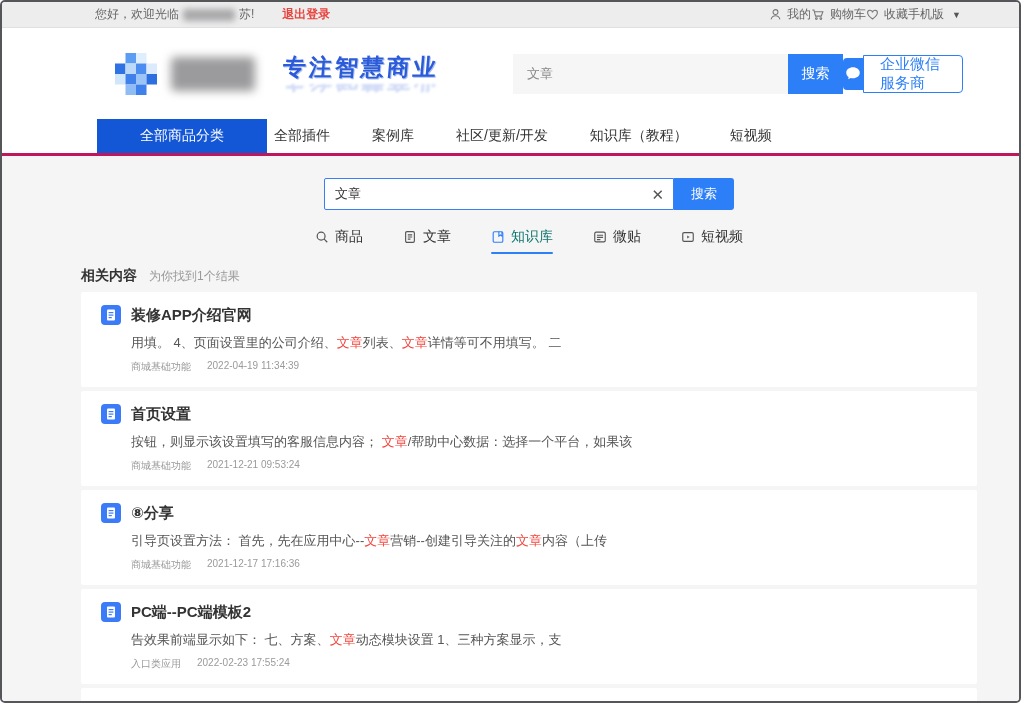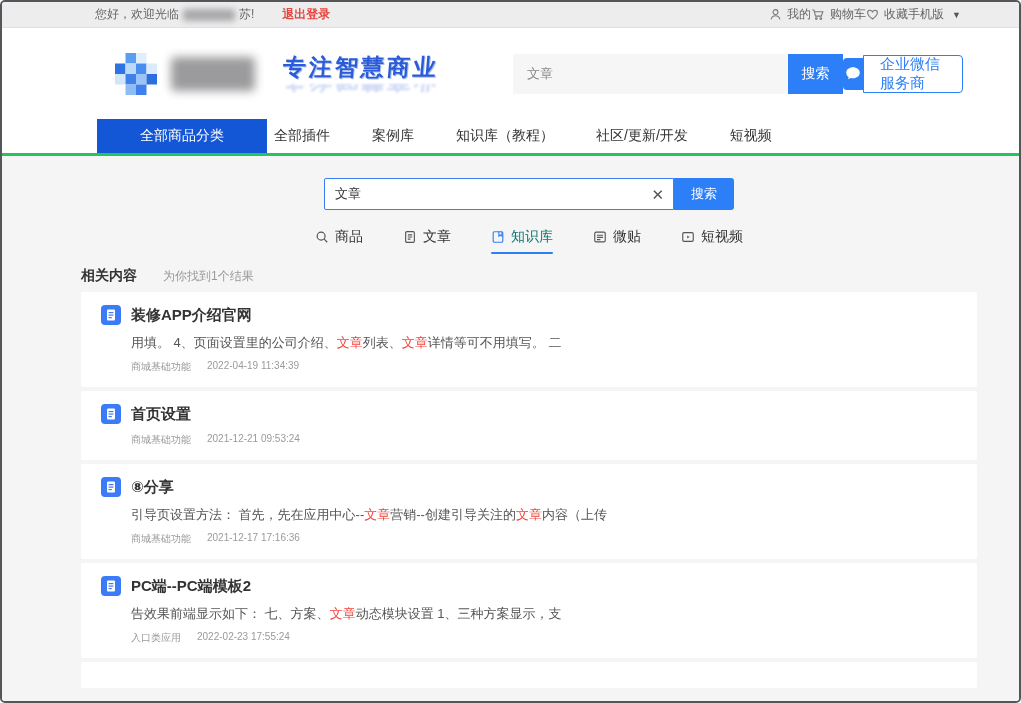--- a/index.html
+++ b/index.html
@@ -37,21 +37,21 @@
                          font-family:"Liberation Sans","DejaVu Sans",sans-serif; }
   .header-search-btn { width:55px; height:40px; background:#2d7ff7; color:#fff; border:none;
                        font-size:14px; cursor:pointer; font-family:inherit; }
   .wechat-btn { margin-left:auto; display:flex; align-items:center; height:32px; cursor:pointer; }
   .wechat-icon { width:32px; height:32px; background:#2d7ff7; border-radius:4px 0 0 4px;
                  display:flex; align-items:center; justify-content:center; }
   .wechat-label { height:38px; border:1px solid #2d7ff7; border-radius:0 4px 4px 0;
                   display:flex; align-items:center; padding:0 16px; color:#2d7ff7; font-size:15px; background:#fff; }
 
   
-  .nav { height:37px; flex:0 0 37px; background:#fff; border-bottom:3px solid #22c55e;
+  .nav { height:37px; flex:0 0 37px; background:#fff; border-bottom:3px solid #be185d;
          display:flex; align-items:stretch; padding-left:95px; }
   .nav-item { font-size:14px; color:#333; display:flex; align-items:center; margin-right:42px;
               cursor:pointer; white-space:nowrap; }
   .nav-item.active { background:#1356d6; color:#fff; width:170px; justify-content:center;
                      margin-right:7px; font-size:14px; }
 
   
   .main { flex:1 1 auto; background:#f5f5f6; overflow:hidden; }
   .content { width:896px; margin:0 0 0 79px; }
 
@@ -67,21 +67,21 @@
 
   .tabs { display:flex; justify-content:center; gap:40px; margin-top:18px; }
   .tab { position:relative; display:flex; align-items:center; gap:6px; font-size:14px; color:#333;
          padding-bottom:8px; cursor:pointer; }
   .tab svg { stroke:#555; }
   .tab.active { color:#0f766e; }
   .tab.active svg { stroke:#2d7ff7; }
   .tab.active::after { content:""; position:absolute; left:0; right:0; bottom:0; height:2px;
                        background:#2d7ff7; border-radius:1px; }
 
-  .results-header { margin-top:13px; display:flex; align-items:baseline; gap:26px; }
+  .results-header { margin-top:13px; display:flex; align-items:baseline; gap:12px; }
   .results-title { font-size:14px; font-weight:bold; color:#333; }
   .results-count { font-size:12px; color:#999; }
 
   .results { margin-top:7px; }
   .card { background:#fff; border-radius:2px; padding:13px 20px 13px 20px; margin-bottom:4px; }
   .card-title-row { display:flex; align-items:center; gap:10px; height:20px; }
   .card-title { font-size:15px; font-weight:bold; color:#333; cursor:pointer; }
   .card-desc { margin:9px 0 0 30px; font-size:13px; color:#555; line-height:17px; white-space:nowrap;
                overflow:hidden; }
   .card-desc .hl { color:#f2453d; }
@@ -178,24 +178,24 @@
   <span class="nav-item active">
         <span>全部商品分类</span>
       </span>
       <span class="nav-item">
         <span>全部插件</span>
       </span>
       <span class="nav-item">
         <span>案例库</span>
       </span>
       <span class="nav-item">
+        <span>社区/更新/开发</span>
+      </span>
+      <span class="nav-item">
         <span>知识库（教程）</span>
-      </span>
-      <span class="nav-item">
-        <span>社区/更新/开发</span>
       </span>
       <span class="nav-item">
         <span>短视频</span>
       </span>
     </div>
 
   <div class="main">
     <div class="content">
 
       <div class="search-row">
@@ -287,20 +287,21 @@
                 <svg width="20" height="20" viewBox="0 0 20 20">
                   <rect width="20" height="20" rx="4" fill="#3b7bf8"></rect>
                   <rect x="6" y="4.5" width="8" height="11" rx="1" fill="#fff"></rect>
                   <rect x="7.6" y="7" width="4.8" height="1.2" fill="#3b7bf8"></rect>
                   <rect x="7.6" y="9.5" width="4.8" height="1.2" fill="#3b7bf8"></rect>
                   <rect x="7.6" y="12" width="3.2" height="1.2" fill="#3b7bf8"></rect>
                 </svg>
               </span>
               <span class="card-title">首页设置</span>
             </div>
+            <div class="card-desc"><span>按钮，则显示该设置填写的客服信息内容； </span><span class="hl">文章</span><span>/帮助中心数据：选择一个平台，如果该</span></div>
             <div class="card-meta">
               <span>商城基础功能</span>
               <span>2021-12-21 09:53:24</span>
             </div>
           </div>
           <div class="card">
             <div class="card-title-row">
               <span class="doc-icon">
                 <svg width="20" height="20" viewBox="0 0 20 20">
                   <rect width="20" height="20" rx="4" fill="#3b7bf8"></rect>

